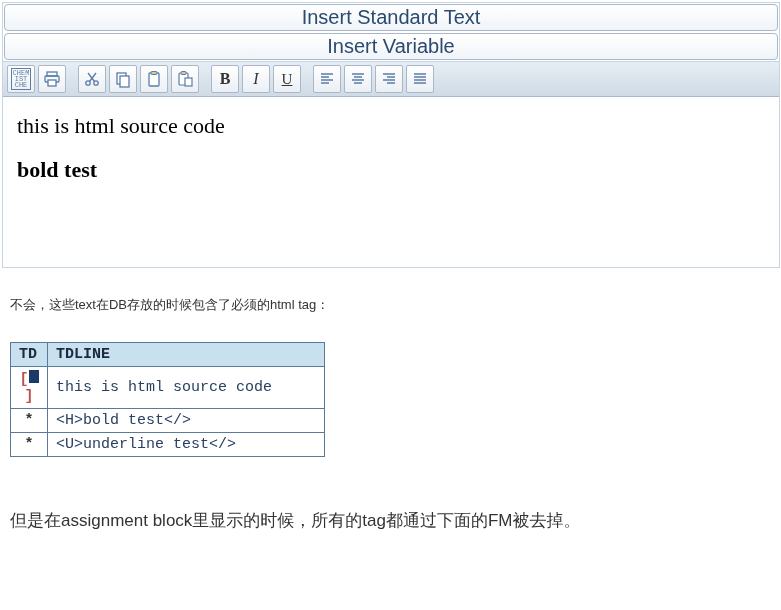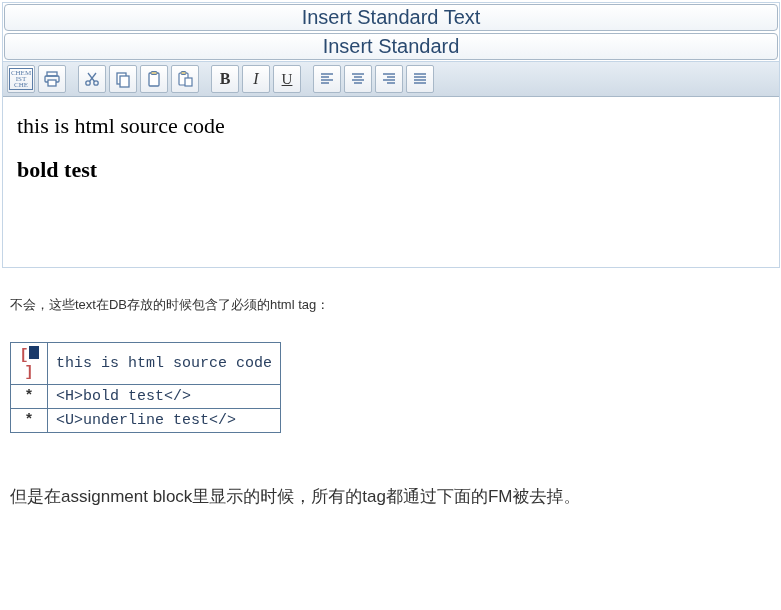--- a/index.html
+++ b/index.html
@@ -59,21 +59,21 @@
   .sep {
     width: 6px;
   }
   .ico-chem {
     font-size: 7px;
     line-height: 6px;
     color: #5b7da8;
     text-align: center;
     border: 1px solid #5b7da8;
     padding: 1px;
-    font-family: Liberation Serif, serif;
+    font-family: Liberation Mono, monospace;
   }
   svg { display:block; }
   .editor-content {
     background: #fff;
     padding: 10px 14px;
     font-family: "Times New Roman", serif;
     font-size: 22px;
     color: #000;
     min-height: 150px;
   }
@@ -128,21 +128,21 @@
   }
   .align-lines { stroke:#5b7da8; stroke-width:1.5; }
 </style>
 </head>
 <body>
 
 <div class="editor-wrapper">
 
   <div class="button-row">
     <button class="big-button">Insert Standard Text</button>
-    <button class="big-button">Insert Standard</button>
+    <button class="big-button">Insert Variable</button>
   </div>
 
   <div class="toolbar">
     <div class="tbtn">
       <div class="ico-chem">CHEM<br>IST<br>CHE</div>
     </div>
     <div class="tbtn">
       <svg width="18" height="18" viewBox="0 0 18 18">
           <rect x="4" y="2" width="10" height="4" fill="none" stroke="#5b7da8" stroke-width="1.3"></rect>
           <rect x="2" y="6" width="14" height="6" rx="1" fill="none" stroke="#5b7da8" stroke-width="1.3"></rect>
@@ -227,20 +227,24 @@
   <div class="editor-content">
     <p>this is html source code</p>
     <p style="font-weight:bold;">bold test</p>
   </div>
 </div>
 
 <div class="text-para1">不会，这些text在DB存放的时候包含了必须的html tag：</div>
 
 <table class="db-table">
   <tbody>
+      <tr>
+    <th>TD</th>
+    <th style="min-width:260px;">TDLINE</th>
+  </tr>
   <tr>
     <td class="tdcol"><span class="marker-brackets">[</span><span class="marker"></span><span class="marker-brackets">]</span></td>
     <td>this is html source code</td>
   </tr>
   <tr>
     <td class="tdcol"><span class="star">*</span></td>
     <td>&lt;H&gt;bold test&lt;/&gt;</td>
   </tr>
   <tr>
     <td class="tdcol"><span class="star">*</span></td>

